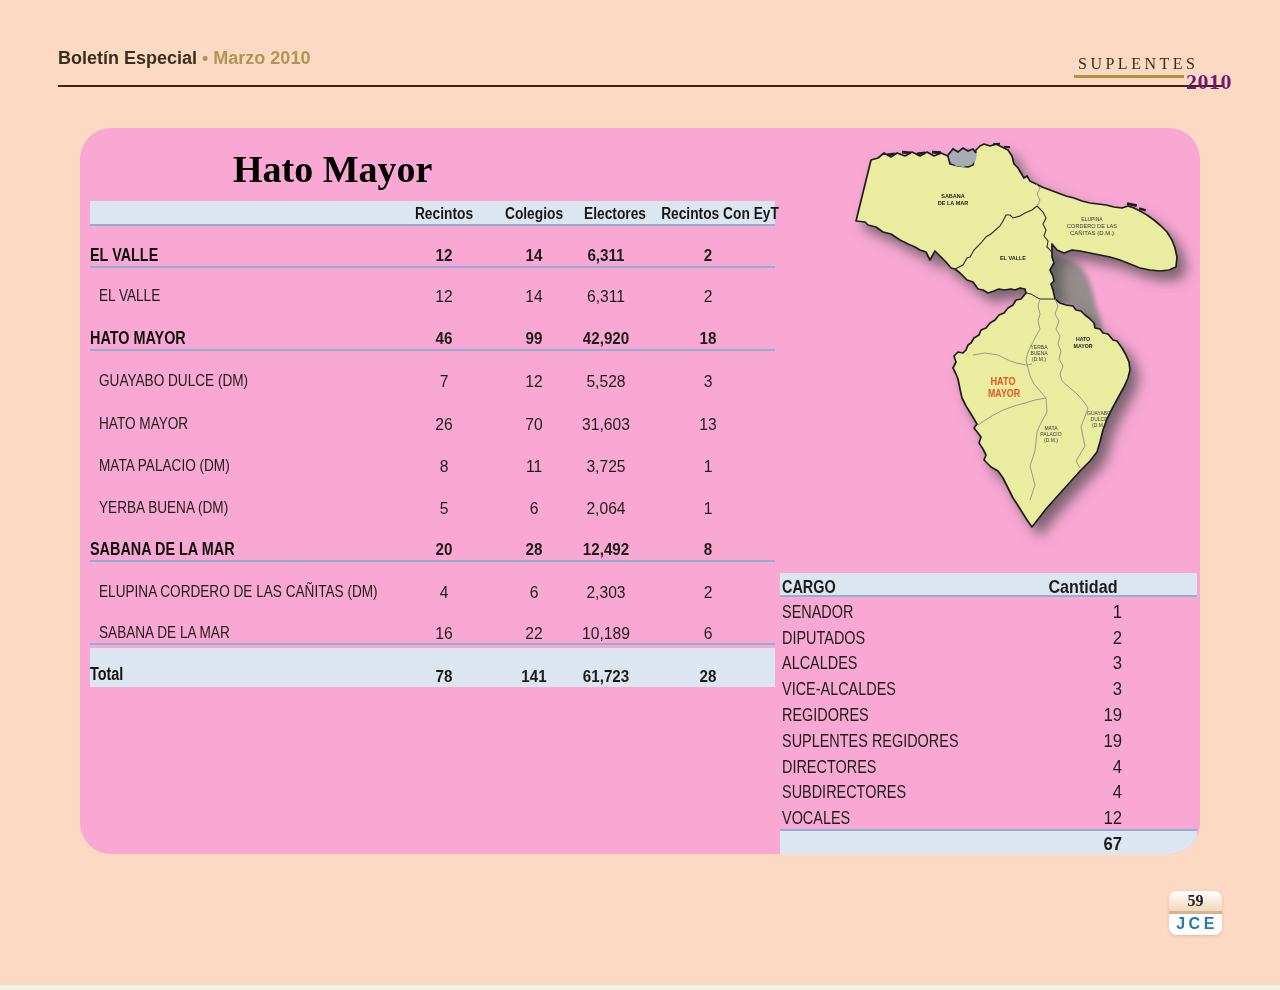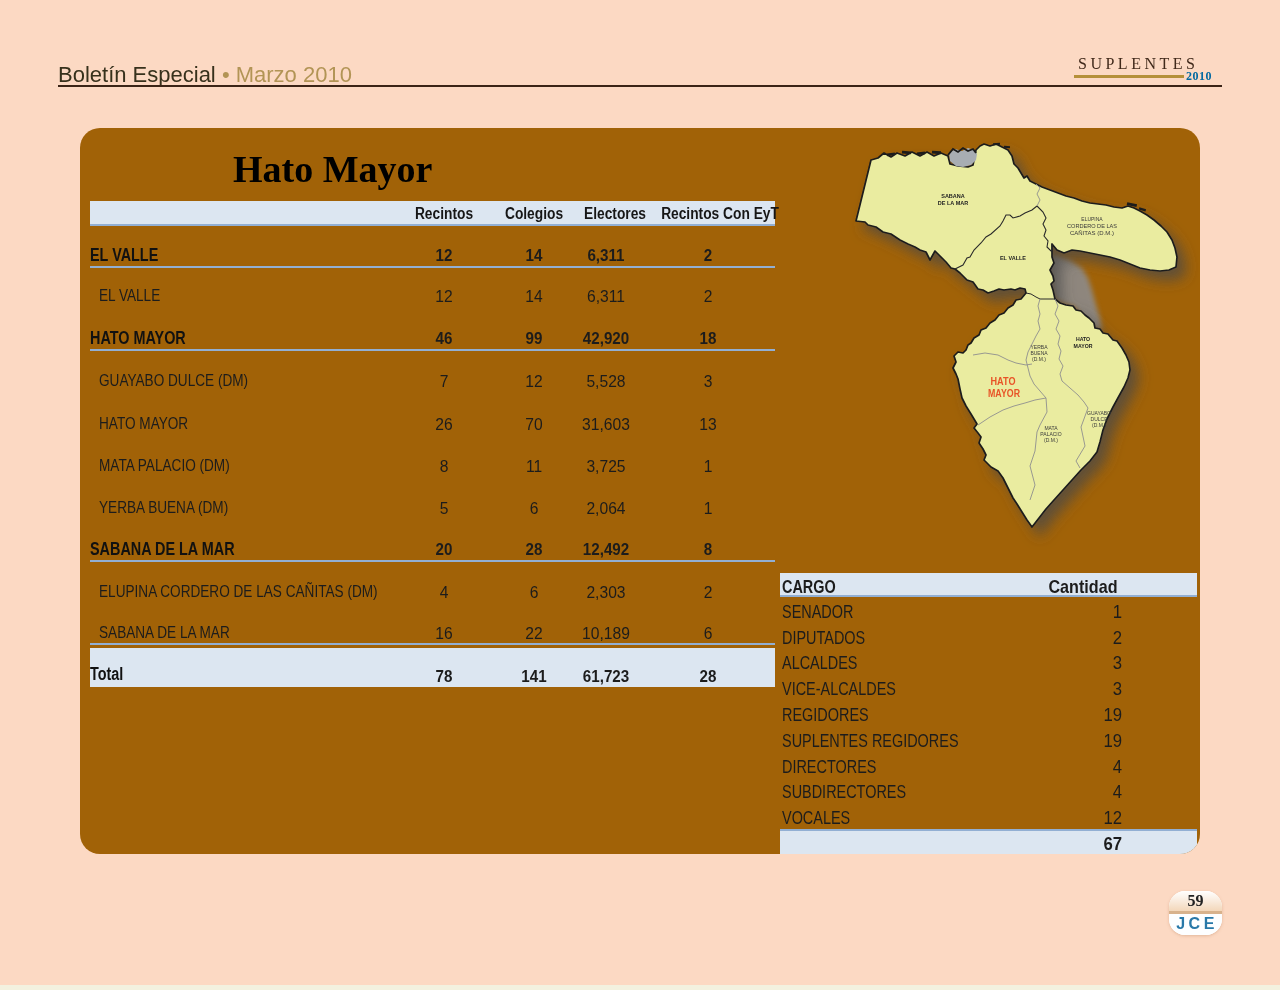--- a/index.html
+++ b/index.html
@@ -1,27 +1,27 @@
 <!DOCTYPE html>
 <html><head>
 <meta charset="utf-8">
 <style>
 * { margin:0; padding:0; box-sizing:border-box; }
 html,body { width:1280px; height:990px; overflow:hidden; }
 body { position:relative; background:#fcd9c3; font-family:"Liberation Sans", sans-serif; }
 .abs { position:absolute; }
 
-#hdr-left { left:58px; top:62px; font-size:22px; font-weight:normal; color:#37311c; letter-spacing:0px; }
+#hdr-left { left:58px; top:48px; font-size:18px; font-weight:bold; color:#37311c; letter-spacing:0px; }
 #hdr-left .gold { color:#b29455; }
 #hdr-line { left:58px; top:85px; width:1164px; height:2px; background:#3b2416; }
 #elec { left:1078px; top:55px; width:160px; text-align:left; font-family:"Liberation Serif", serif; font-size:16px; color:#40291a; letter-spacing:3.5px; }
 #elec-underline { left:1074px; top:75px; width:110px; height:3px; background:#b59039; }
-#elec-2010 { left:1186px; top:69px; width:40px; font-family:"Liberation Serif", serif; font-size:12px; font-weight:bold; color:#0369a1; letter-spacing:0.5px; }
-
-#card { left:80px; top:128px; width:1120px; height:726px; background:#a16207; border-radius:20px; overflow:hidden; }
+#elec-2010 { left:1186px; top:69px; width:40px; font-family:"Liberation Serif", serif; font-size:22px; font-weight:bold; color:#701a75; letter-spacing:0.5px; }
+
+#card { left:80px; top:128px; width:1120px; height:726px; background:#f9a8d4; border-radius:31px; overflow:hidden; }
 
 #title { left:153px; top:19px; font-family:"Liberation Serif", serif; font-size:38px; font-weight:bold; color:#000; }
 .band { background:#dce6f1; }
 .bluline { background:#92afd3; height:2px; }
 .hcell { font-weight:bold; font-size:16px; color:#161616; text-align:center; transform:scaleX(0.86); }
 .lbl { font-size:17px; color:#1c1c1c; transform:scaleX(0.80); transform-origin:0 50%; }
 .lblb { font-size:18px; font-weight:bold; color:#111; transform:scaleX(0.8); transform-origin:0 50%; }
 .num { font-size:17px; color:#1c1c1c; text-align:center; width:80px; transform:scaleX(0.92); }
 .numb { font-weight:bold; font-size:16.5px; }
 
@@ -221,17 +221,17 @@
       <text x="1099" y="415" font-size="5">GUAYABO</text>
       <text x="1099" y="421" font-size="5">DULCE</text>
       <text x="1099" y="427" font-size="5">(D.M.)</text>
       <text x="1003" y="385" font-size="10.5" font-weight="bold" fill="#e85427" textLength="25" lengthAdjust="spacingAndGlyphs">HATO</text>
       <text x="1004" y="397" font-size="10.5" font-weight="bold" fill="#e85427" textLength="32" lengthAdjust="spacingAndGlyphs">MAYOR</text>
     </g>
   </svg>
 </div>
 <div class="abs" style="left:0; top:985px; width:1280px; height:5px; background:#f3f1df;"></div>
 
-<div class="abs" id="badge" style="left:1169px; top:891px; width:53px; height:44px; border-radius:16px; background:#fff; box-shadow:0 1px 3px rgba(180,120,80,0.35); overflow:hidden;">
+<div class="abs" id="badge" style="left:1169px; top:891px; width:53px; height:44px; border-radius:8px; background:#fff; box-shadow:0 1px 3px rgba(180,120,80,0.35); overflow:hidden;">
   <div style="height:20px; background:linear-gradient(#ffffff,#f3d7ba); text-align:center; font-family:'Liberation Serif',serif; font-weight:bold; font-size:16px; color:#222; line-height:20px;">59</div>
   <div style="height:3px; background:#d8b28c;"></div>
   <div style="height:21px; background:#fdfeff; text-align:center; font-weight:bold; font-size:16px; color:#2878a8; line-height:19px; letter-spacing:3.5px; text-indent:3px;">JCE</div>
 </div>
 
 </body></html>

